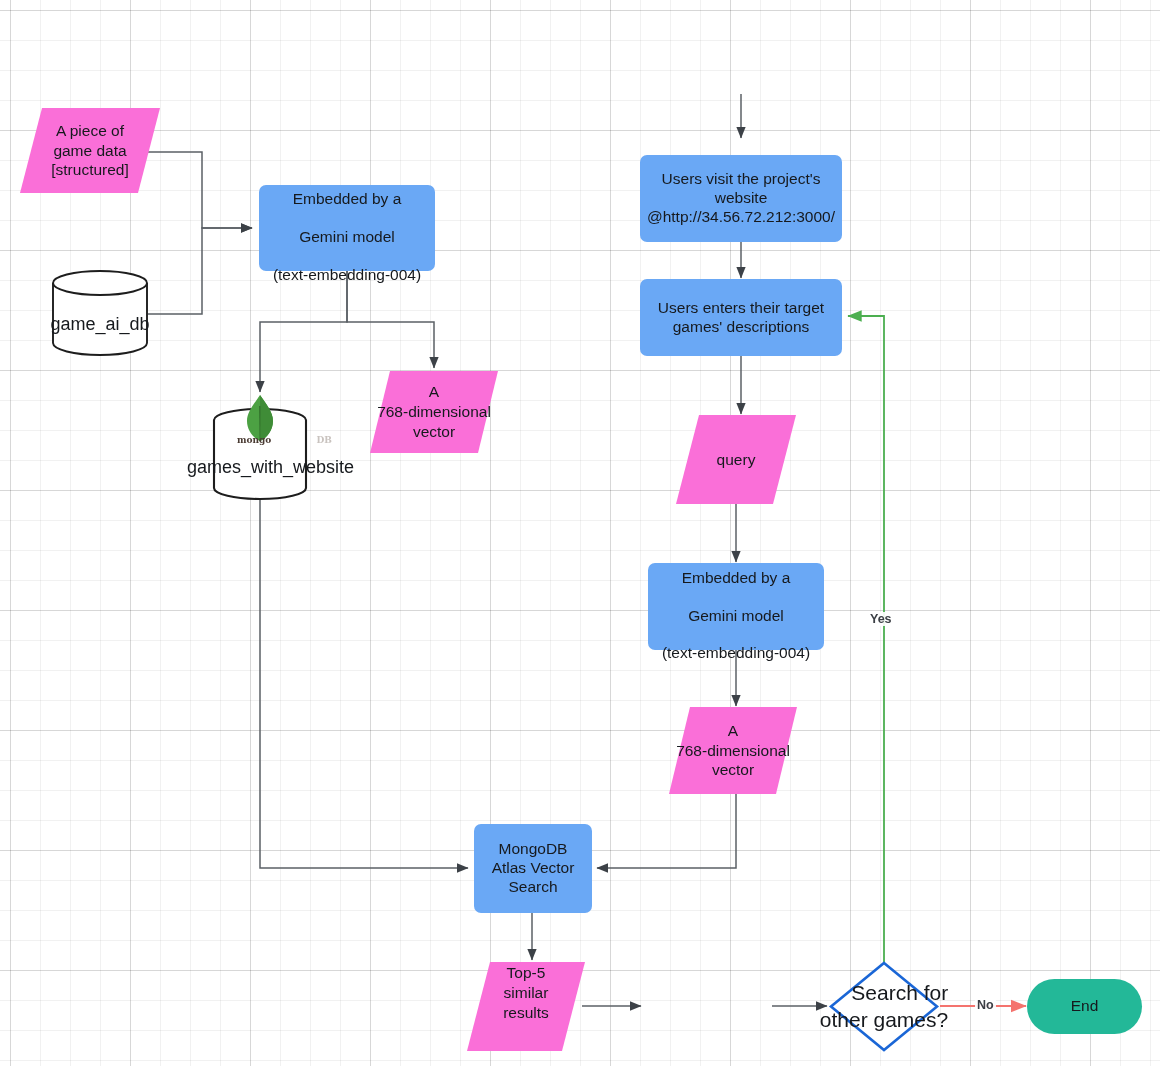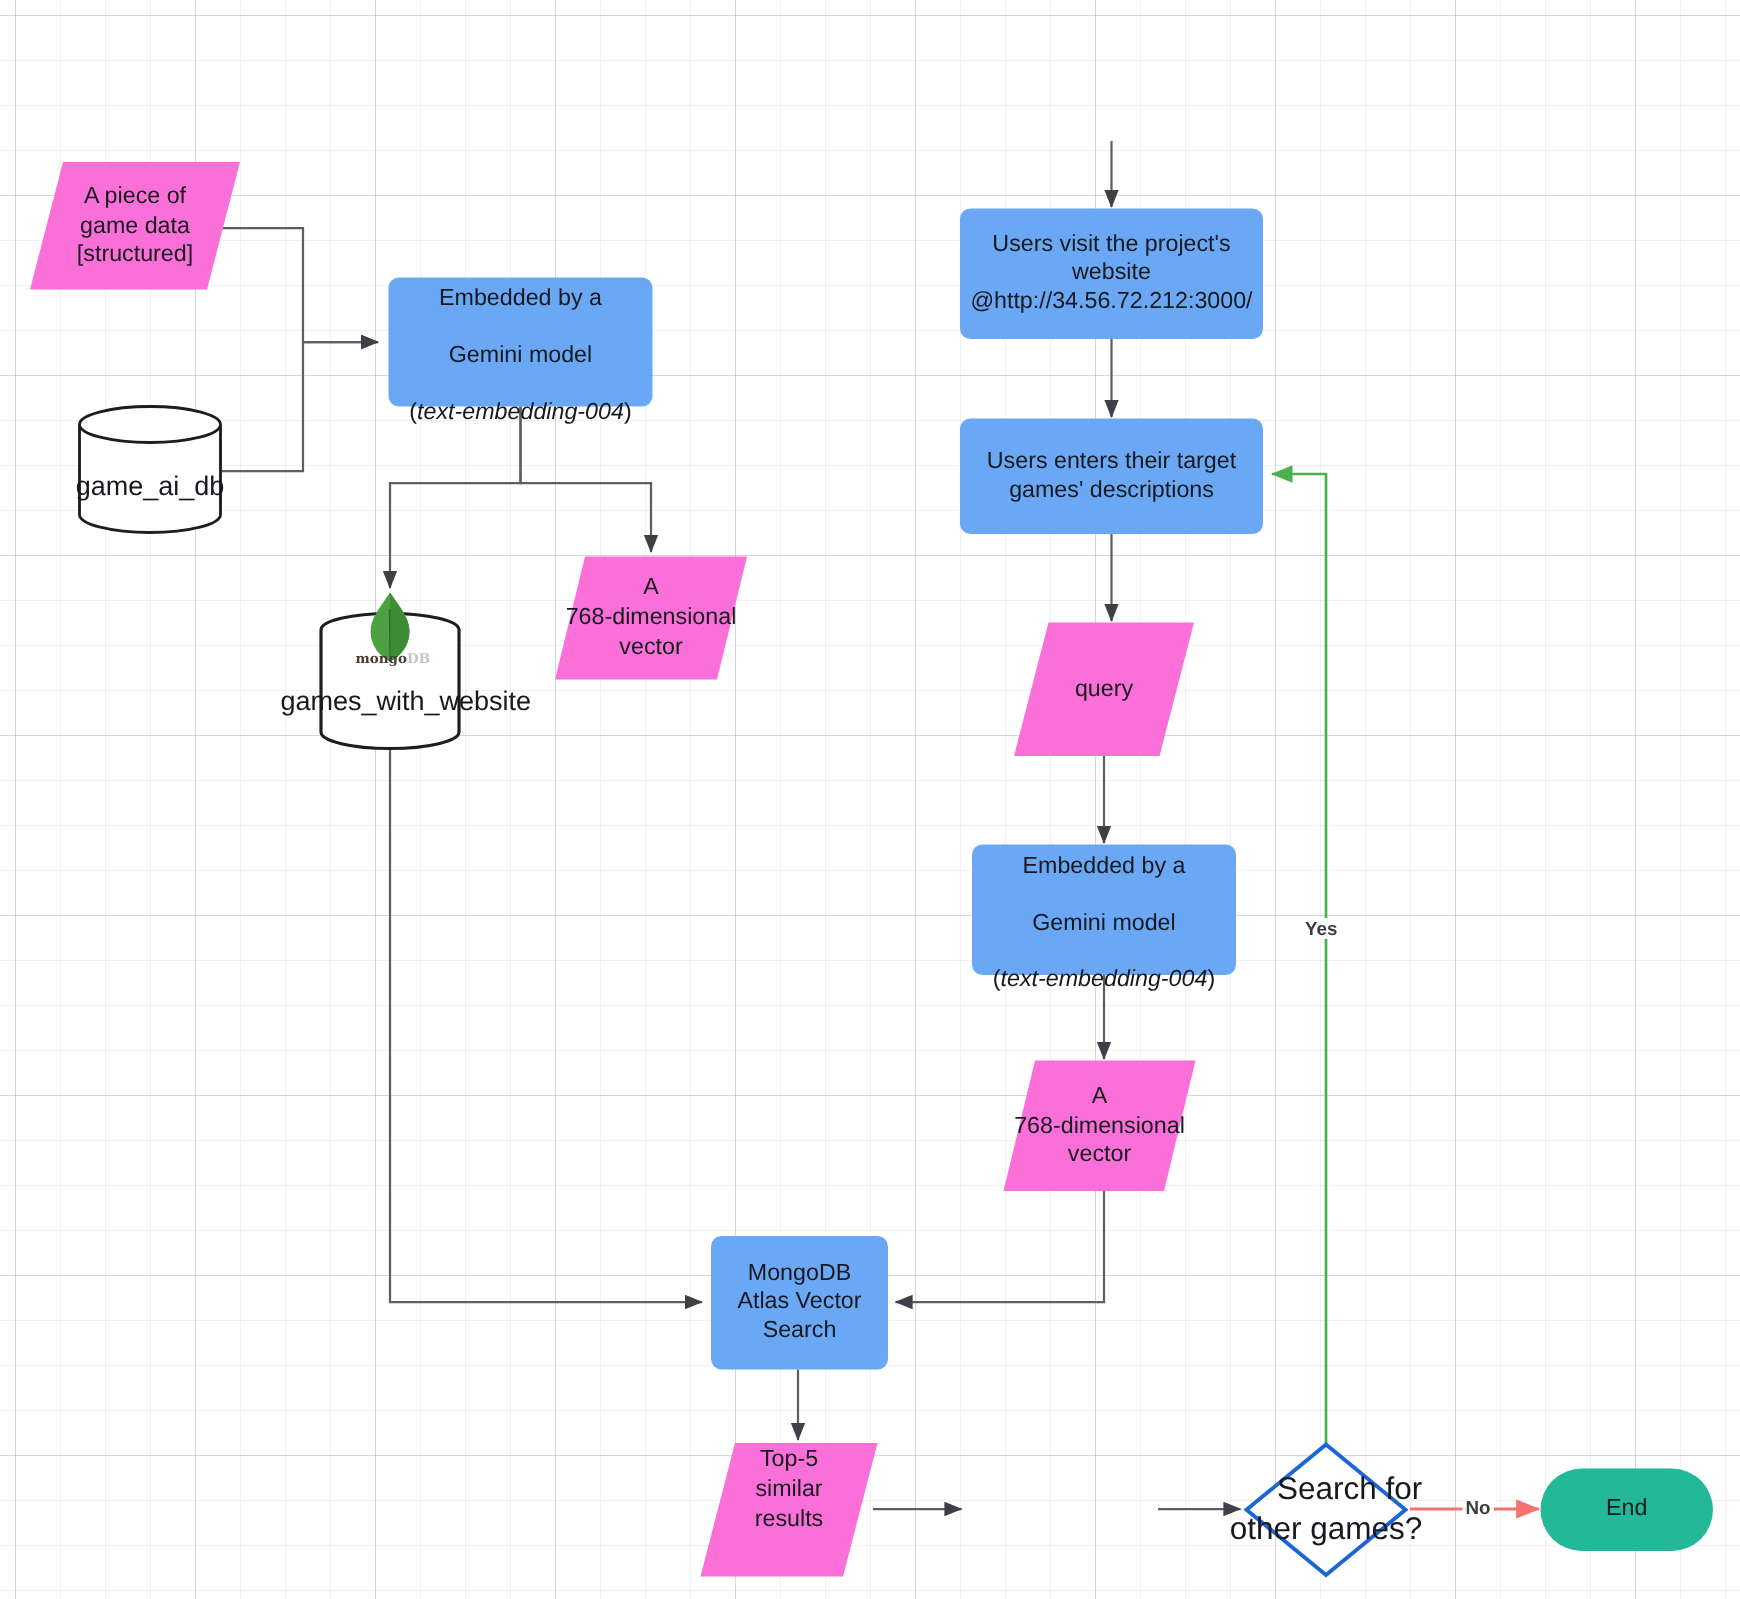--- a/index.html
+++ b/index.html
@@ -114,22 +114,22 @@
     white-space: nowrap;
   }
   .mongo-text {
     position: absolute;
     font-family: "DejaVu Serif", serif;
     font-size: 9px;
     font-weight: bold;
     white-space: nowrap;
   }
   .mongo-a { color: #4a3b33; }
-  .mongo-b { color: #c9c3bf; }
-  .ital { font-style: italic; }
+  .mongo-b { color: #c9c3bf; margin-left: 45px; }
+  .ital { }
 </style>
 </head>
 <body>
 
 <div id="canvas">
 
   <svg id="edges" viewBox="0 0 1160 1066">
     <defs>
       <marker id="arrow-gray" markerWidth="9" markerHeight="9" refX="7.6" refY="3.6" orient="auto" markerUnits="strokeWidth">
         <path d="M0,0.4 L8,3.6 L0,6.8 z" fill="#3c4147"></path>
@@ -222,21 +222,21 @@
   <div class="para-wrap" style="left:370px; top:371px; width:128px; height:82px;">
     <svg width="128" height="82" viewBox="0 0 128 82">
       <path d="M20,0 L128,0 L108,82 L0,82 Z" fill="#fa6fd8"></path>
     </svg>
     <div class="para-label">A
 768-dimensional
 vector</div>
   </div>
 
 
-  <div class="node rect" style="left:640px; top:139px; width:202px; height:87px;">
+  <div class="node rect" style="left:640px; top:155px; width:202px; height:87px;">
     <span class="node-text">Users visit the project's
 website
 @http://34.56.72.212:3000/</span>
   </div>
 
   <div class="node rect" style="left:640px; top:279px; width:202px; height:77px;">
     <span class="node-text">Users enters their target
 games' descriptions</span>
   </div>
 

